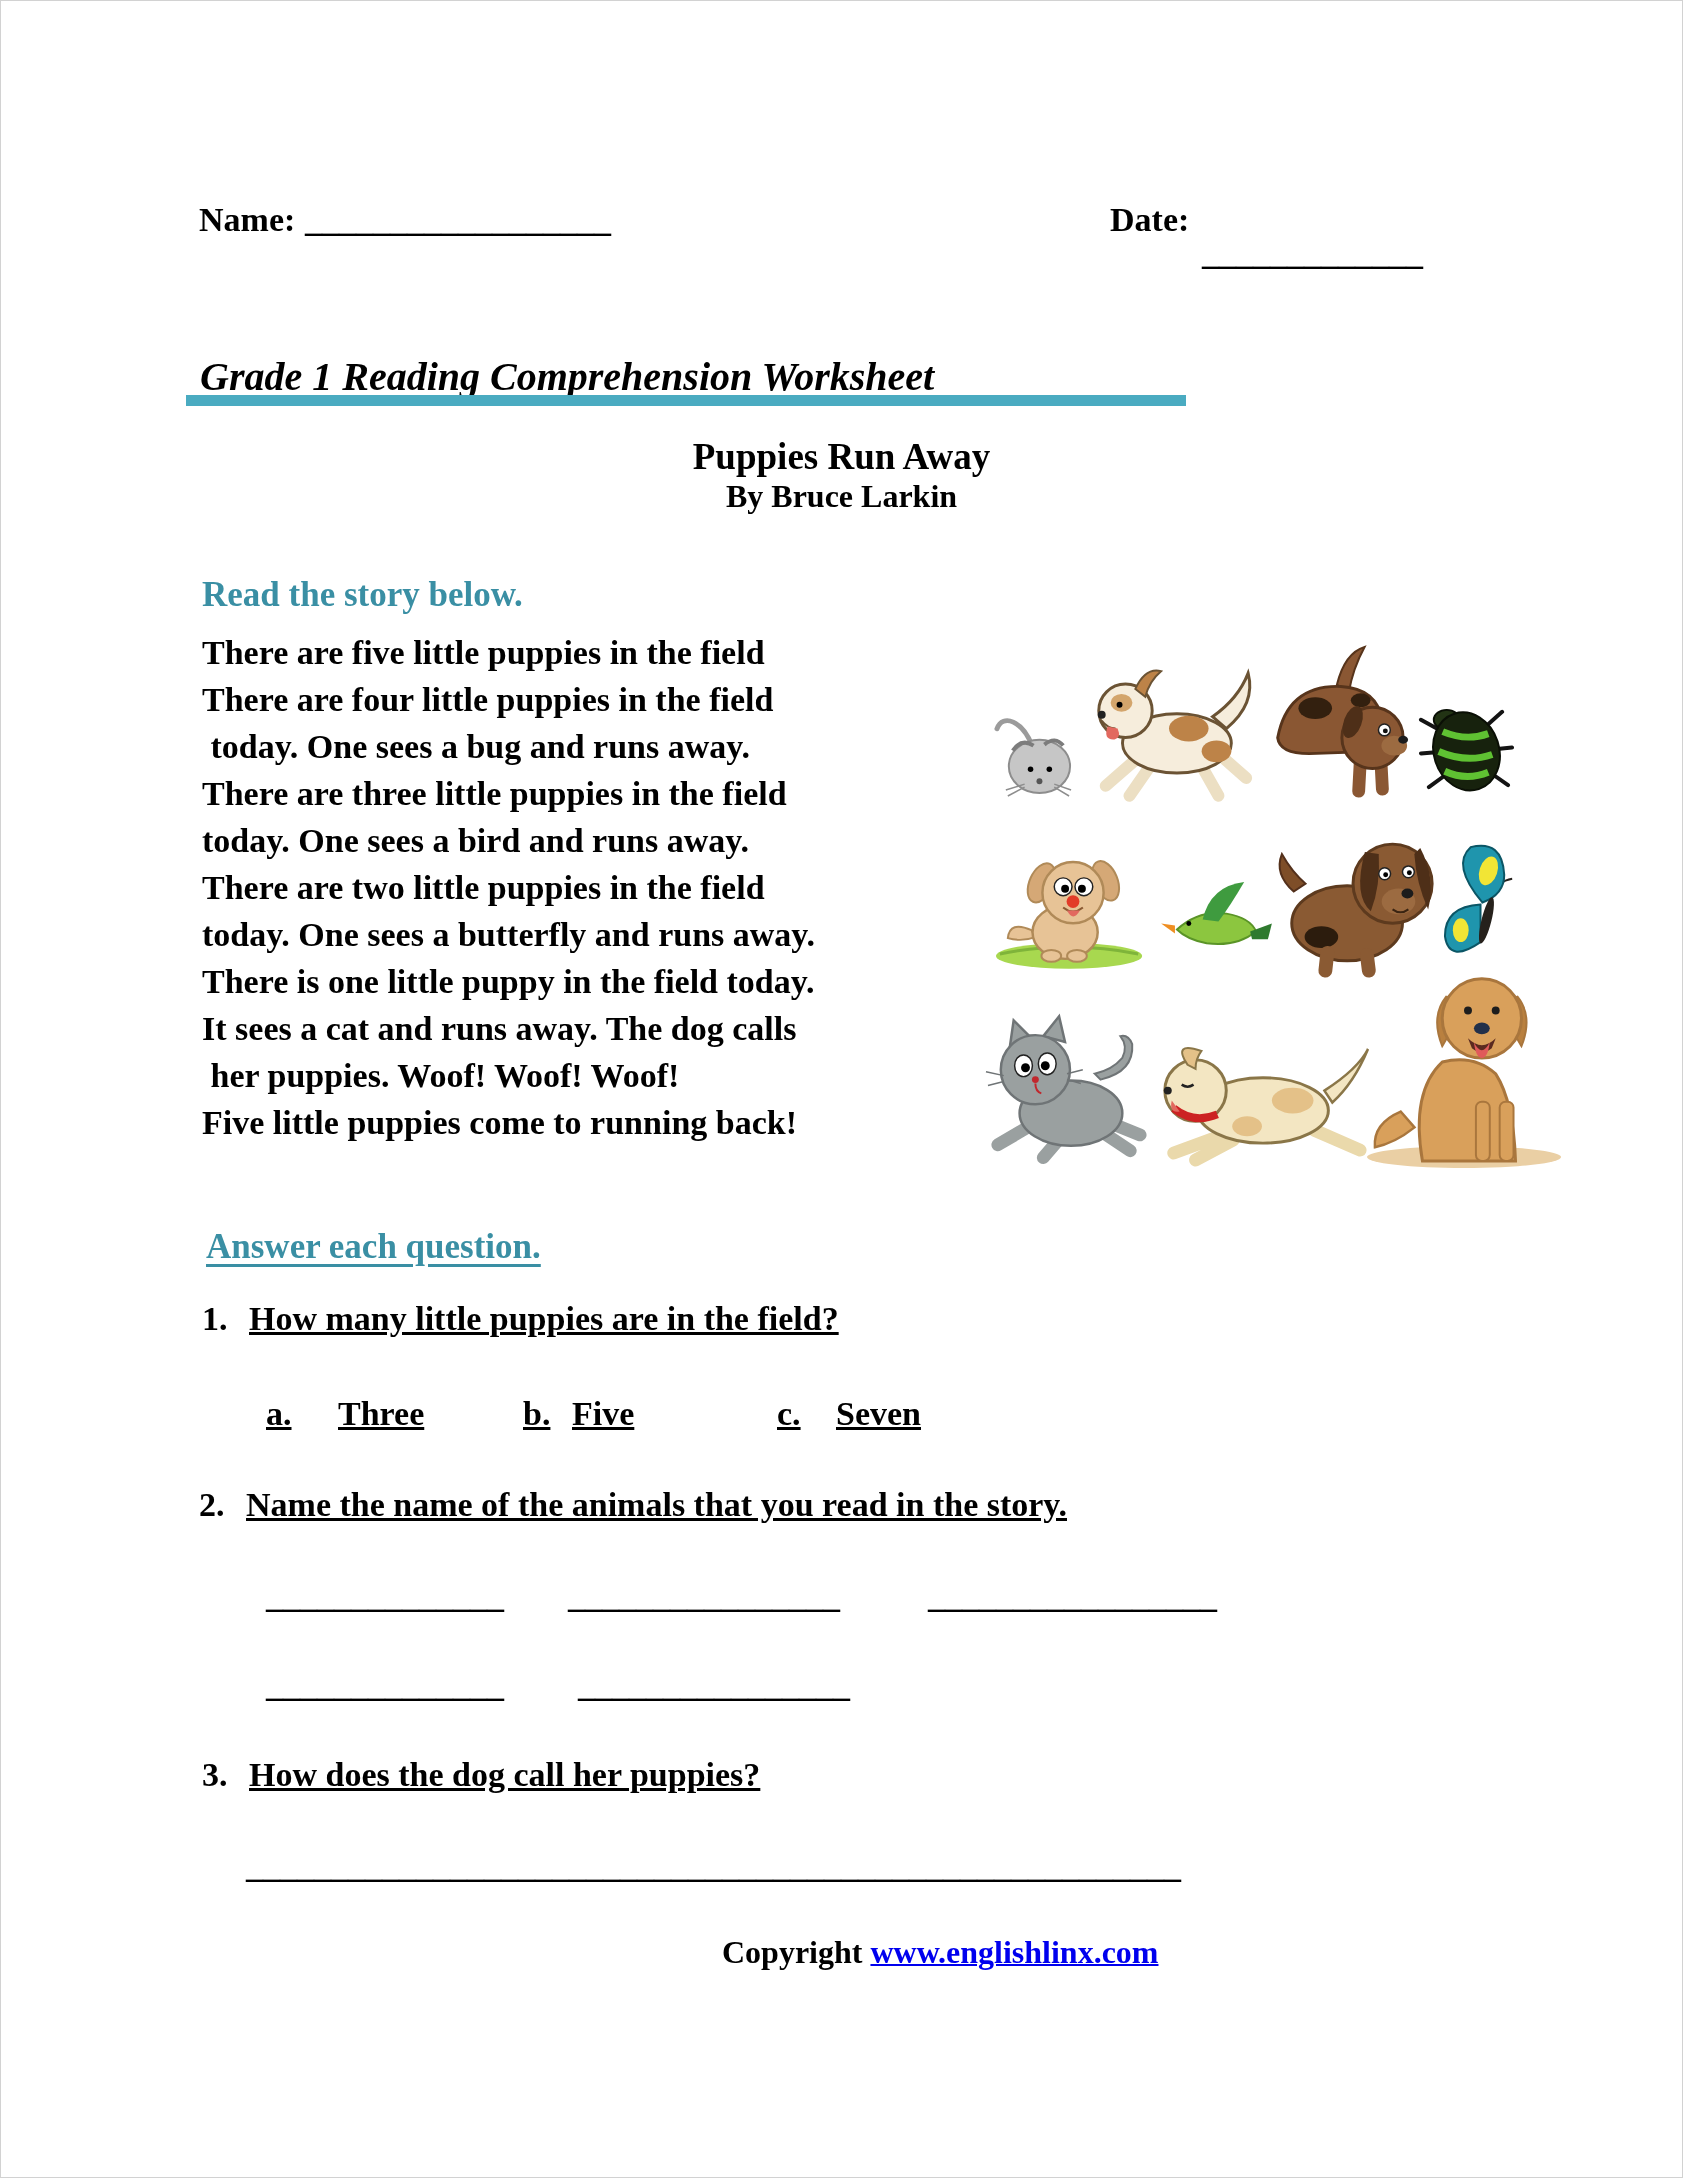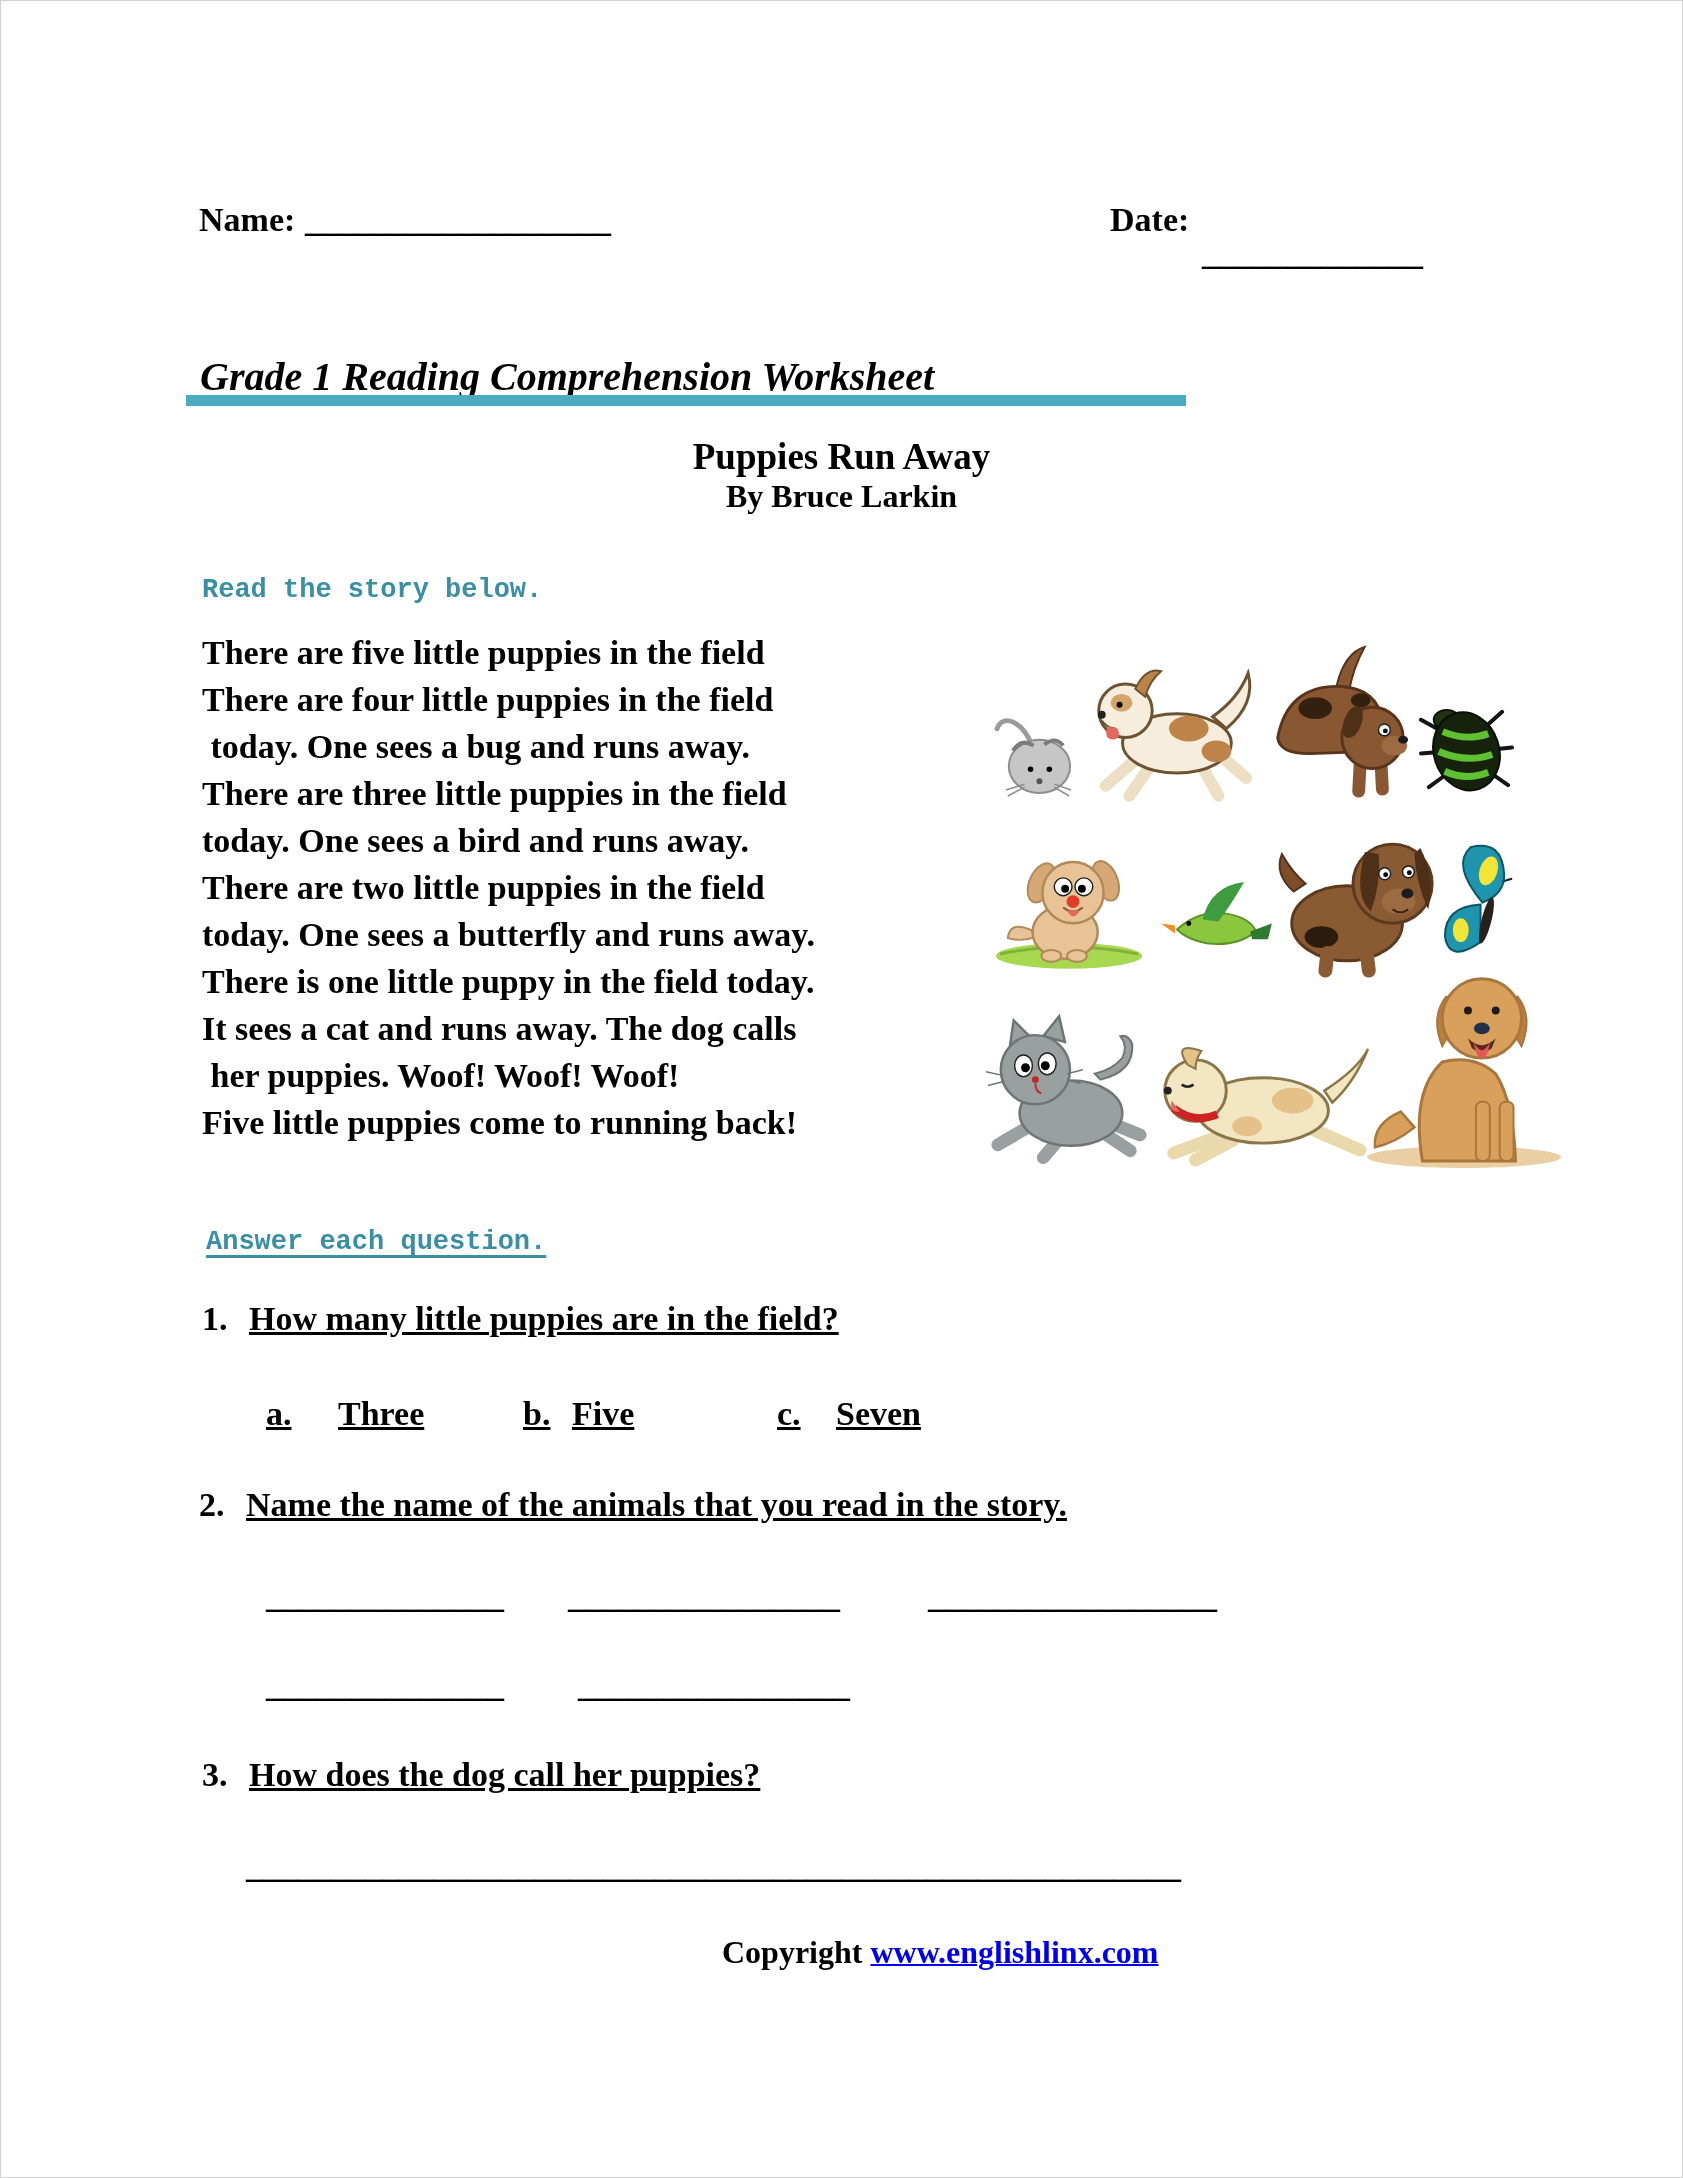--- a/index.html
+++ b/index.html
@@ -9,21 +9,21 @@
     font-family:"Liberation Serif",serif;font-weight:700;color:#000;
   }
   .abs{position:absolute;white-space:pre;}
   .lbl{font-size:34px;}
   .blankline{font-size:34px;letter-spacing:0;}
   .hdr{font-size:40px;line-height:46px;font-style:italic;}
   .rule{position:absolute;left:185px;top:394px;width:1000px;height:11px;background:var(--rule-teal,#4aabc1);}
   .title-center{position:absolute;left:0;width:100%;text-align:center;}
   .story-title{top:434px;font-size:37px;}
   .byline{top:477px;font-size:32px;}
-  .teal-head{color:var(--heading-teal,#3a8fa4);font-size:27px;font-family:Liberation Mono, monospace;}
+  .teal-head{color:var(--heading-teal,#3a8fa4);font-size:35px;}
   .read-head{left:201px;top:574px;}
   .answer-head{left:205px;top:1226px;text-decoration:underline;text-decoration-thickness:3px;text-underline-offset:6px;}
   .story{position:absolute;left:201px;top:628px;font-size:34px;line-height:47px;}
   .story div{white-space:pre;}
   .q-num{font-size:34px;}
   .q-text{font-size:34px;text-decoration:underline;}
   .footer-copy{position:absolute;left:721px;top:1933px;font-size:32px;}
   .footer-copy a{color:var(--link-blue,#0000ee);text-decoration-thickness:2px;text-align:right;}
   svg.an{position:absolute;overflow:visible;}
 </style>

